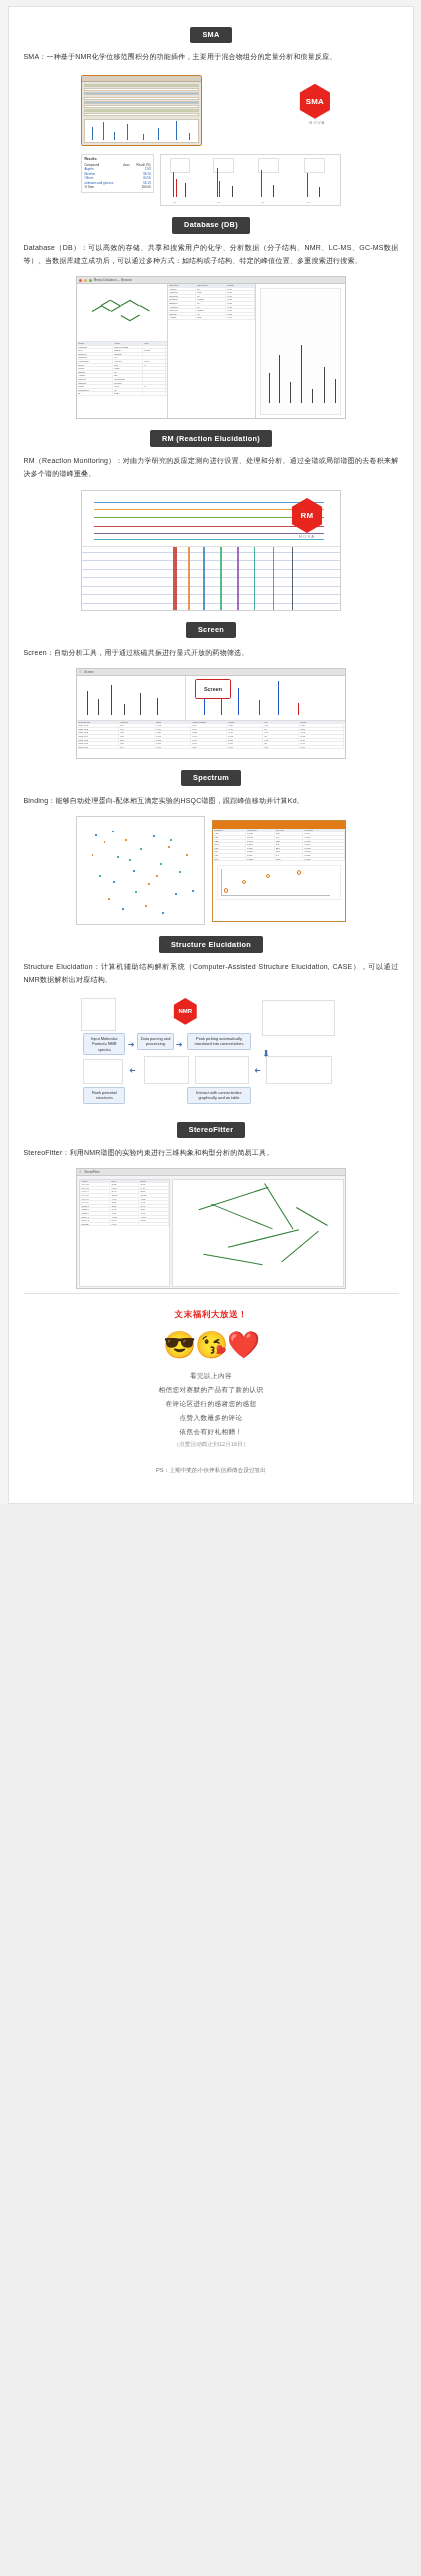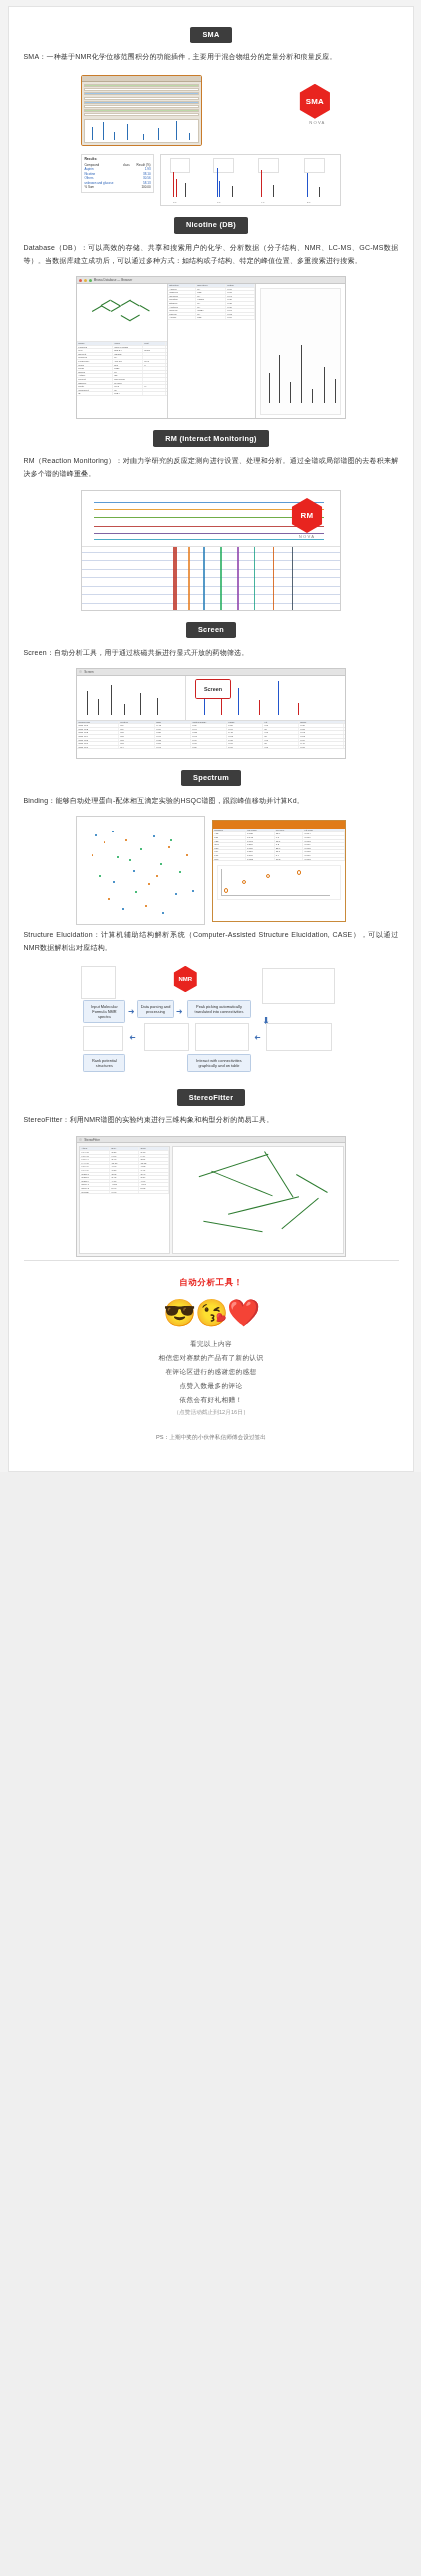--- a/index.html
+++ b/index.html
@@ -276,21 +276,21 @@
             <div class="axis-lbl" style="left:56px">6.0</div>
             <div class="axis-lbl" style="left:100px">4.0</div>
             <div class="axis-lbl" style="left:146px">2.0</div>
           </div>
         </div>
       </div>
     </div>
 
     <div class="section">
       <div class="pill-wrap">
-        <span class="pill">Nicotine (DB)</span>
+        <span class="pill">Database (DB)</span>
       </div>
       <p class="para">Database（DB）：可以高效的存储、共享和搜索用户的化学、分析数据（分子结构、NMR、LC-MS、GC-MS数据等）。当数据库建立成功后，可以通过多种方式：如结构或子结构、特定的峰值位置、多重搜索进行搜索。</p>
 
       <div class="db-fig">
         <div class="win-bar">
           <span class="win-dot" style="background:#e05c4b"></span>
           <span class="win-dot" style="background:#e3b341"></span>
           <span class="win-dot" style="background:#5bb85b"></span>
           <span class="win-title">Mnova Database — Browser</span>
         </div>
@@ -448,21 +448,21 @@
               <div class="peak" style="left:63px;height:36px;bottom:11px"></div>
               <div class="peak" style="left:74px;height:24px;bottom:11px"></div>
             </div>
           </div>
         </div>
       </div>
     </div>
 
     <div class="section">
       <div class="pill-wrap">
-        <span class="pill">RM (Interact Monitoring)</span>
+        <span class="pill">RM (Reaction Elucidation)</span>
       </div>
       <p class="para">RM（Reaction Monitoring）：对由力学研究的反应定测向进行设置、处理和分析。通过全谱或局部谱图的去卷积来解决多个谱的谱峰重叠。</p>
 
       <div class="rm-fig">
         <div class="rm-top">
           <div class="rm-trace" style="left:12px;top:11px;width:230px;background:#5b9bd5"></div>
           <div class="rm-trace" style="left:12px;top:18px;width:230px;background:#e8a33d"></div>
           <div class="rm-trace" style="left:12px;top:26.6px;width:230px;background:#70ad47"></div>
           <div class="rm-trace" style="left:12px;top:35px;width:230px;background:#c0504d"></div>
           <div class="rm-trace" style="left:12px;top:42px;width:230px;background:#8064a2"></div>
@@ -702,20 +702,23 @@
             <div style="position:absolute;left:6px;bottom:6px;width:4.8px;height:4.8px;border:0.6px solid #e07b18;border-radius:50%"></div>
             <div style="position:absolute;left:24px;bottom:14.5px;width:4.8px;height:4.8px;border:0.6px solid #e07b18;border-radius:50%"></div>
             <div style="position:absolute;left:48px;bottom:20.5px;width:4.8px;height:4.8px;border:0.6px solid #e07b18;border-radius:50%"></div>
             <div style="position:absolute;left:79px;bottom:24px;width:4.8px;height:4.8px;border:0.6px solid #e07b18;border-radius:50%"></div>
           </div>
         </div>
       </div>
     </div>
 
     <div class="section">
+      <div class="pill-wrap">
+        <span class="pill">Structure Elucidation</span>
+      </div>
       <p class="para">Structure Elucidation：计算机辅助结构解析系统（Computer-Assisted Structure Elucidation, CASE），可以通过NMR数据解析出对应结构。</p>
 
       <div class="flow">
         <div class="flow-img" style="left:0px;top:2.4px;width:35px;height:33px"></div>
         <div class="flow-box" style="left:2.4px;top:37px;width:42px">Input Molecular Formula NMR spectra</div>
         <div class="flow-arrow" style="left:47px;top:44px">➜</div>
         <div class="nmr-hex" style="left:91px;top:2.4px">
           <span>NMR</span>
         </div>
         <div class="flow-box" style="left:56px;top:37px;width:37px">Data parsing and processing</div>
@@ -821,21 +824,21 @@
           <div style="position:absolute;left:103px;top:66px;width:48px;height:0.6px;background:#2f7d32;transform:rotate(-40deg)"></div>
           <div style="position:absolute;left:30px;top:79px;width:60px;height:0.6px;background:#2f7d32;transform:rotate(10deg)"></div>
           <div style="position:absolute;left:121px;top:36px;width:36px;height:0.6px;background:#2f7d32;transform:rotate(30deg)"></div>
         </div>
       </div>
     </div>
 
     <div class="divider"></div>
 
     <div class="promo">
-      <div class="promo-title">自动分析工具！</div>
+      <div class="promo-title">文末福利大放送！</div>
       <div class="emoji-row">😎😘❤️</div>
       <div class="promo-line">看完以上内容</div>
       <div class="promo-line">相信您对赛默的产品有了新的认识</div>
       <div class="promo-line">在评论区进行的感谢您的感想</div>
       <div class="promo-line">点赞入数最多的评论</div>
       <div class="promo-line">依然会有好礼相赠！</div>
       <div class="promo-note">（点赞活动截止到12月16日）</div>
       <div class="promo-ps">PS：上期中奖的小伙伴私信师傅会设过签出</div>
     </div>
 

